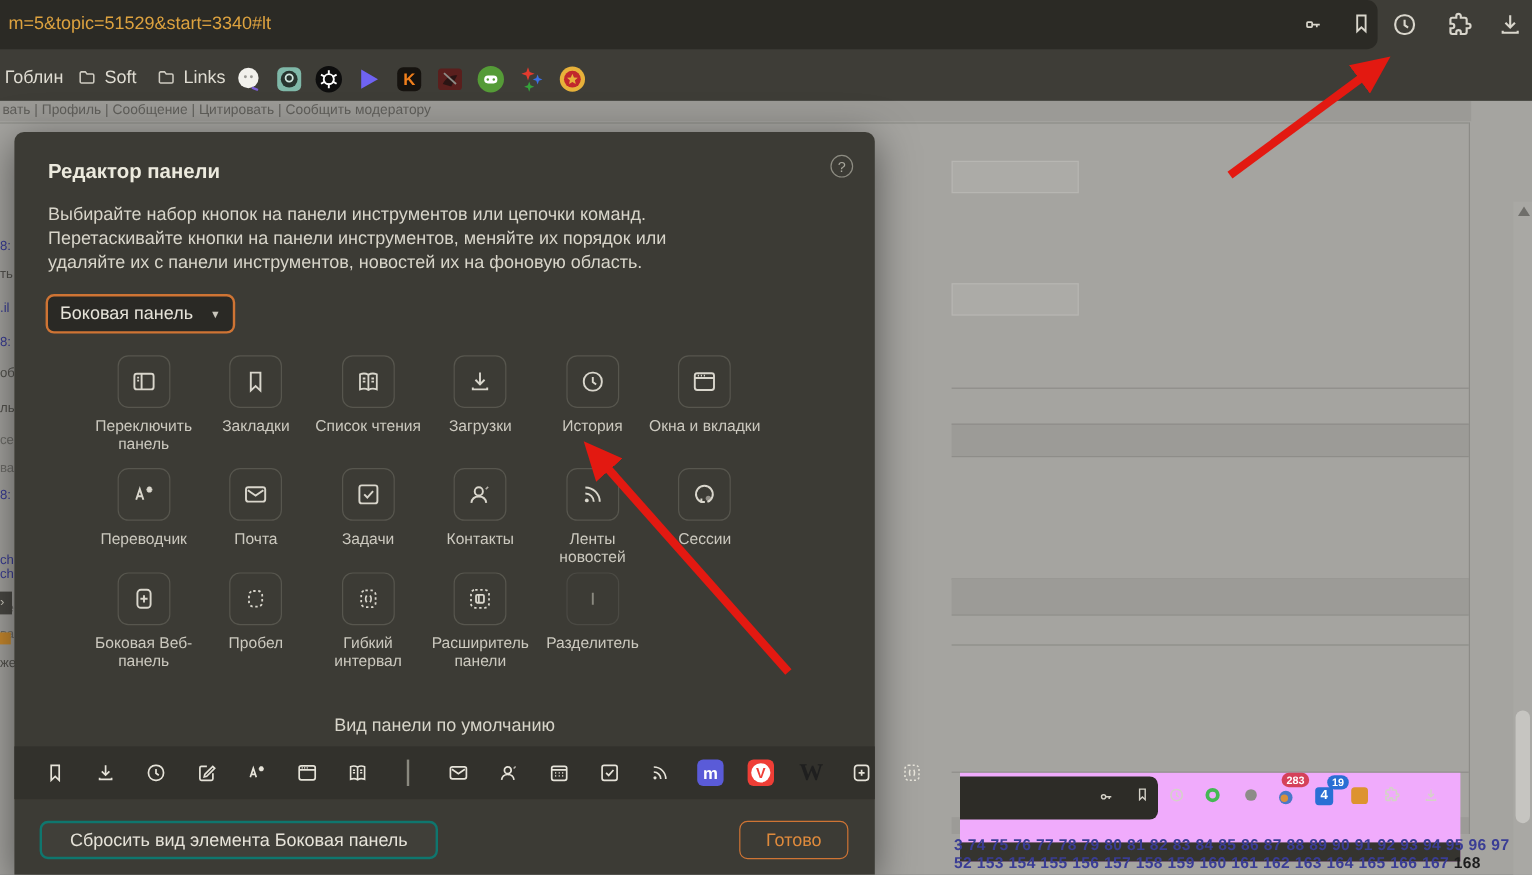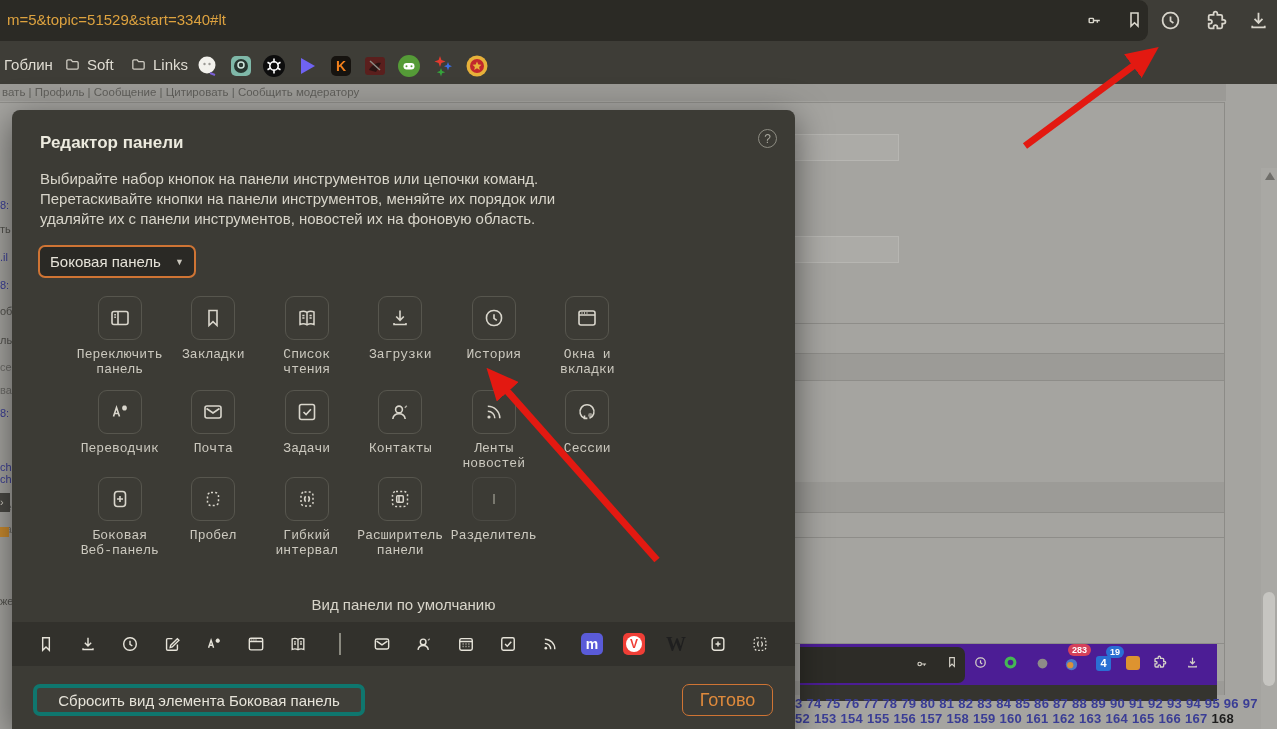--- a/index.html
+++ b/index.html
@@ -26,69 +26,69 @@
              font-size:11.5px;color:#5f5e5a;padding-left:2px;line-height:16px;white-space:nowrap;overflow:hidden;}
   .hline{position:absolute;left:0;height:1px;background:#8e8d89;}
   .vline{position:absolute;width:1px;background:#8c8b87;}
   .band{position:absolute;background:#9c9b97;}
   .fbox{position:absolute;background:#acaba7;border:1px solid #b7b6b2;}
   .frag{position:absolute;left:0;font-size:11px;white-space:nowrap;max-width:13px;overflow:hidden;}
   .pag{position:absolute;font-size:13px;font-weight:bold;color:#3a3d95;white-space:nowrap;letter-spacing:.3px;}
   .pag b{color:#1d1d1d;}
 
   
-  .shot{position:absolute;left:800px;top:560px;width:417px;height:57px;background:#4c1d95;}
+  .shot{position:absolute;left:800px;top:560px;width:417px;height:74px;background:#f0abfc;}
   .shot .field{position:absolute;left:0;top:3px;width:165px;height:36px;background:#2d2c27;border-radius:0 7px 7px 0;}
   .shot .bstrip{position:absolute;left:0;bottom:0;width:100%;height:16px;background:#35342f;}
   .mini{position:absolute;color:#d5d2c8;}
   .badge{position:absolute;font-size:9px;font-weight:bold;color:#fff;background:#d5415a;border-radius:7px;
          padding:0 4px;line-height:12px;}
 
   
   .sb-track{position:absolute;left:1261px;top:84px;width:16px;height:645px;background:#a9a8a4;}
   .sb-up{position:absolute;left:1265px;top:88px;width:0;height:0;border-left:5px solid transparent;
          border-right:5px solid transparent;border-bottom:8px solid #6f6e6a;}
   .sb-thumb{position:absolute;left:1263px;top:508px;width:12px;height:94px;background:#c6c5c1;border-radius:6px;}
 
   
-  .dialog{position:absolute;left:12px;top:110px;width:783px;height:619px;background:#3c3b35;
+  .dialog{position:absolute;left:12px;top:110px;width:717px;height:619px;background:#3c3b35;
           border-radius:8px 8px 0 0;box-shadow:0 8px 34px rgba(0,0,0,.5);color:#d8d5ca;}
   .dlg-title{position:absolute;left:28px;top:23px;font-size:17px;font-weight:bold;color:#eceade;}
   .dlg-help{position:absolute;right:18px;top:19px;width:19px;height:19px;border:1.5px solid #8d8c82;
             border-radius:50%;color:#a8a79d;font-size:12px;line-height:19px;text-align:center;box-sizing:border-box;}
   .dlg-desc{position:absolute;left:28px;top:59px;width:580px;font-size:15px;line-height:20px;color:#d8d5ca;}
   .dd{position:absolute;left:26px;top:135px;width:158px;height:33px;background:#2a2925;border:2px solid #cf7434;
       border-radius:7px;box-sizing:border-box;display:flex;align-items:center;padding:0 10px;color:#e6e3d9;font-size:15px;}
   .dd .caret{margin-left:auto;font-size:9px;color:#c9c6bc;}
 
   .grid-row{position:absolute;left:61px;display:grid;grid-template-columns:repeat(7,93.5px);}
-  .cell{display:flex;flex-direction:column;align-items:center;font-family:Liberation Mono, monospace;}
+  .cell{display:flex;flex-direction:column;align-items:center;}
   .ibox{width:44px;height:44px;border:1px solid #57564e;border-radius:9px;display:flex;align-items:center;
         justify-content:center;color:#d9d6cc;box-sizing:border-box;}
   .ibox svg{display:block;}
   .cell.dim .ibox{border-color:#4b4a44;}
   .lbl{margin-top:7px;font-size:13px;line-height:1.16;color:#ccc9bf;text-align:center;width:100%;}
 
   .pv-label{position:absolute;left:0;top:486px;width:100%;text-align:center;font-size:15px;color:#d8d5ca;}
   .pv-bar{position:absolute;left:0;top:512px;width:100%;height:44px;background:#32312c;display:flex;
           align-items:center;padding:0 13px;box-sizing:border-box;}
   .pv-slot{flex:0 0 42px;display:flex;align-items:center;justify-content:center;color:#e6e3d9;}
   .pv-sep{width:2px;height:22px;background:#8a897f;}
   .brandbox{width:22px;height:22px;border-radius:5px;display:flex;align-items:center;justify-content:center;}
   .masto{background:#5a5bd8;color:#fff;font-size:14px;font-weight:bold;}
   .viva{background:#ef3e36;}
   .viva .inner{width:16px;height:16px;border-radius:50%;background:#fff;color:#ef3e36;font-size:12px;
                font-weight:bold;display:flex;align-items:center;justify-content:center;}
   .wiki{font-family:"Liberation Serif","DejaVu Serif",serif;font-size:20px;color:#1f1f1f;font-weight:bold;}
 
   .btn-reset{position:absolute;left:21px;top:574px;width:332px;height:32px;background:#403f39;
-             border:4px solid #0f766e;border-radius:7px;color:#e6e3d9;font-size:15px;display:flex;
+             border:2px solid #0f766e;border-radius:7px;color:#e6e3d9;font-size:15px;display:flex;
              align-items:center;justify-content:center;box-sizing:border-box;}
   .btn-done{position:absolute;right:22px;top:574px;width:91px;height:32px;background:transparent;
-            border:1.5px solid #cf7434;border-radius:7px;color:#df8a3c;font-size:18px;display:flex;
+            border:1.5px solid #cf7434;border-radius:7px;color:#df8a3c;font-size:15px;display:flex;
             align-items:center;justify-content:center;box-sizing:border-box;}
 
   .arrows{position:absolute;left:0;top:0;pointer-events:none;z-index:50;}
 </style>
 </head>
 <body>
 
 <div class="stage">
 
   <div class="page">
@@ -165,21 +165,21 @@
         <span class="frag" style="top: 250px; color: rgb(84, 83, 78);">ль</span>
         <span class="frag" style="top: 277px; color: rgb(110, 109, 105);">се</span>
         <span class="frag" style="top: 300px; color: rgb(110, 109, 105);">ва</span>
         <span class="frag" style="top: 323px; color: rgb(58, 61, 149);">8:</span>
         <span class="frag" style="top: 346px; color: rgb(84, 83, 78); margin-left: 42px;">эт</span>
         <span class="frag" style="top: 357px; color: rgb(84, 83, 78); padding-left: 28px;">уй</span>
         <span class="frag" style="top: 377px; color: rgb(58, 61, 149);">ch</span>
         <span class="frag" style="top: 389px; color: rgb(58, 61, 149);">ch</span>
         <span class="frag" style="top: 417px; color: rgb(110, 109, 105);">се</span>
         <span class="frag" style="top: 439px; color: rgb(110, 109, 105);">ва</span>
-        <span class="frag" style="top: 463px; color: rgb(84, 83, 78); margin-top: 48px;">же</span>
+        <span class="frag" style="top: 463px; color: rgb(84, 83, 78);">же</span>
       </div>
     <div class="abs" style="left:0;top:409px;width:10px;height:19px;background:#4a4944;color:#cfccc2;font-size:11px;line-height:18px;">›</div>
     <div class="abs" style="left:0;top:443px;width:9px;height:10px;background:#c98a2e;"></div>
 
     <div class="sb-track"></div>
     <div class="sb-up"></div>
     <div class="sb-thumb"></div>
   </div>
 
   <div class="chrome">

